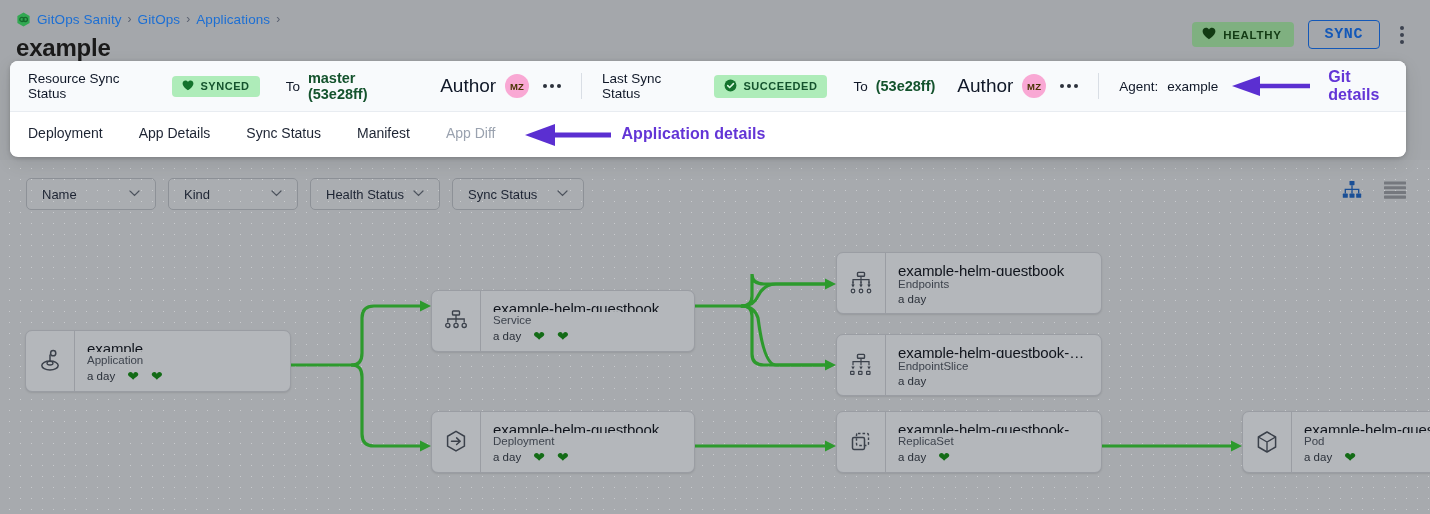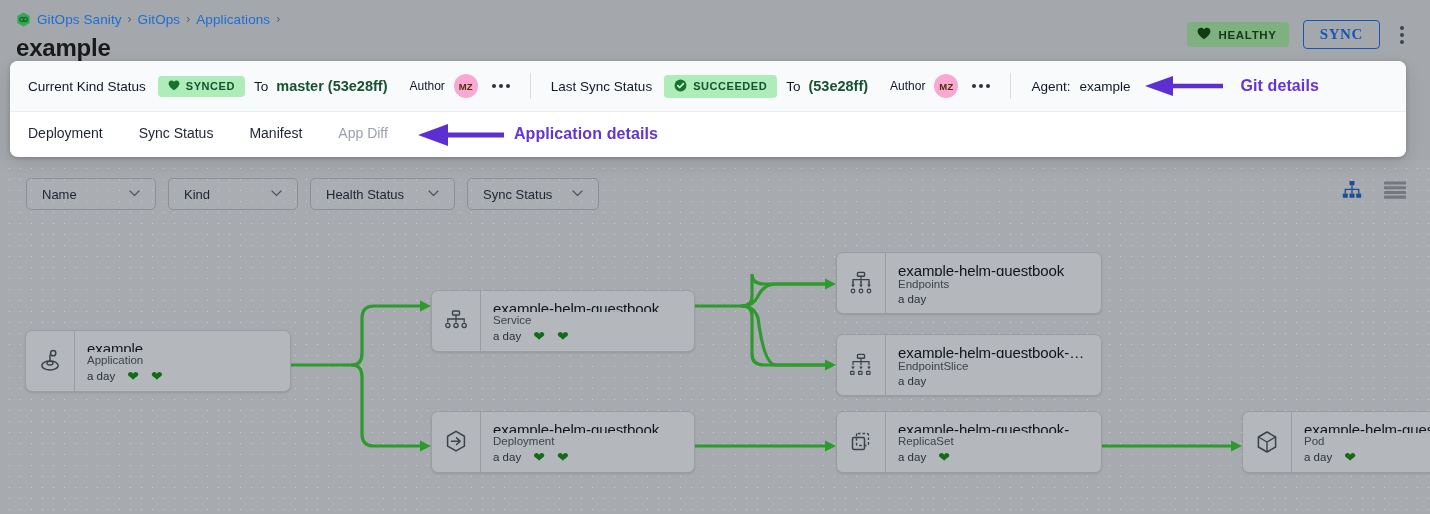--- a/index.html
+++ b/index.html
@@ -33,21 +33,21 @@
   .healthy-badge {
     display: flex; align-items: center; gap: 7px;
     background: #7fb080; color: #123a13;
     border-radius: 4px; padding: 5px 12px 5px 10px;
     font-size: 11.5px; font-weight: bold; letter-spacing: .7px;
   }
   .sync-btn {
     border: 1.5px solid #1358b8; color: #1358b8; background: transparent;
     border-radius: 4px; padding: 5px 16px;
     font-size: 15px; font-weight: bold; letter-spacing: .6px;
-    font-family: Liberation Serif, serif; cursor: pointer;
+    font-family: Liberation Mono, monospace; cursor: pointer;
   }
   .kebab { display: flex; flex-direction: column; gap: 3px; padding: 2px 6px; cursor: pointer; }
   .kebab i { width: 4px; height: 4px; border-radius: 50%; background: #3c4250; display: block; }
 
   
   .panel {
     position: absolute; left: 10px; top: 61px; width: 1396px; height: 96px;
     background: #fff; border-radius: 8px;
     box-shadow: 0 1px 4px rgba(0,0,0,.18), 0 6px 18px rgba(0,0,0,.10);
     overflow: hidden; z-index: 5;
@@ -59,23 +59,23 @@
     font-size: 13.5px; color: #101828;
   }
   .sb-label { color: #101828; font-size: 13.5px; }
   .chip {
     display: inline-flex; align-items: center; gap: 6px;
     background: #aeecb9; border-radius: 4px; padding: 4px 10px;
     font-size: 11px; font-weight: bold; letter-spacing: .55px; color: #14532d;
     margin-left: 12px;
   }
   .chip.succeeded { color: #14532d; }
-  .sb-to { margin-left: 9px; color: #101828; font-size: 13.5px; }
+  .sb-to { margin-left: 26px; color: #101828; font-size: 13.5px; }
   .sb-rev { margin-left: 8px; color: #14532d; font-weight: bold; font-size: 14.5px; }
-  .sb-author { margin-left: 22px; color: #101828; font-size: 12px; }
+  .sb-author { margin-left: 22px; color: #101828; font-size: 19px; }
   .avatar {
     width: 24px; height: 24px; border-radius: 50%; background: #f9a8d4;
     color: #4a3405; font-size: 9.5px; font-weight: bold; letter-spacing: .3px;
     display: flex; align-items: center; justify-content: center;
     margin-left: 9px;
   }
   .dots { display: flex; gap: 3px; margin-left: 14px; cursor: pointer; }
   .dots i { width: 4px; height: 4px; border-radius: 50%; background: #2c313c; display: block; }
   .vsep { width: 1px; height: 26px; background: #d9dee5; margin: 0 20px; }
   .agent-label { font-size: 13.5px; color: #101828; }
@@ -189,21 +189,21 @@
   <div class="kebab">
       <i></i>
       <i></i>
       <i></i>
     </div>
 </div>
 
 <div class="panel">
 
   <div class="sync-bar">
-    <span class="sb-label">Current Kind Status</span>
+    <span class="sb-label">Resource Sync Status</span>
     <span class="chip">
       <span>
         <svg width="12" height="11" viewBox="0 0 14 13">
             <path d="M7 12.2C7 12.2 0.6 8.2 0.6 4.2 0.6 2.1 2.2 0.7 4 0.7c1.3 0 2.4 0.7 3 1.7 0.6-1 1.7-1.7 3-1.7 1.8 0 3.4 1.4 3.4 3.5 0 4-6.4 8-6.4 8z" fill="#14732d"></path>
           </svg>
       </span>
       <span>SYNCED</span>
     </span>
     <span class="sb-to">To</span>
     <span class="sb-rev">master (53e28ff)</span>
@@ -246,20 +246,21 @@
       <svg width="80" height="20" viewBox="0 0 80 20">
         <path d="M26 10 L78 10" stroke="#5b2fd1" stroke-width="4.5" stroke-linecap="butt"></path>
         <polygon points="0,10 28,0 28,20" fill="#5b2fd1"></polygon>
       </svg>
     </span>
     <span class="anno-text">Git details</span>
   </div>
 
   <div class="tabs">
     <div class="tab">Deployment</div>
+    <div class="tab">App Details</div>
     <div class="tab">Sync Status</div>
     <div class="tab">Manifest</div>
     <div class="tab disabled">App Diff</div>
     <div class="tabs-anno">
       <span class="anno-arrow" style="margin-left:4px">
         <svg width="88" height="22" viewBox="0 0 88 22">
           <path d="M28 11 L86 11" stroke="#5b2fd1" stroke-width="5" stroke-linecap="butt"></path>
           <polygon points="0,11 30,0 30,22" fill="#5b2fd1"></polygon>
         </svg>
       </span>
@@ -280,21 +281,21 @@
       </span>
     </div>
     <div class="filter">
       <span>Kind</span>
       <span class="chev">
         <svg width="11" height="7" viewBox="0 0 11 7">
             <path d="M1 1l4.5 4.5L10 1" fill="none" stroke="#4d535d" stroke-width="1.2" stroke-linecap="round"></path>
           </svg>
       </span>
     </div>
-    <div class="filter" style="width:145px">
+    <div class="filter" style="width:130px">
       <span>Health Status</span>
       <span class="chev">
         <svg width="11" height="7" viewBox="0 0 11 7">
             <path d="M1 1l4.5 4.5L10 1" fill="none" stroke="#4d535d" stroke-width="1.2" stroke-linecap="round"></path>
           </svg>
       </span>
     </div>
     <div class="filter" style="width:132px">
       <span>Sync Status</span>
       <span class="chev">

